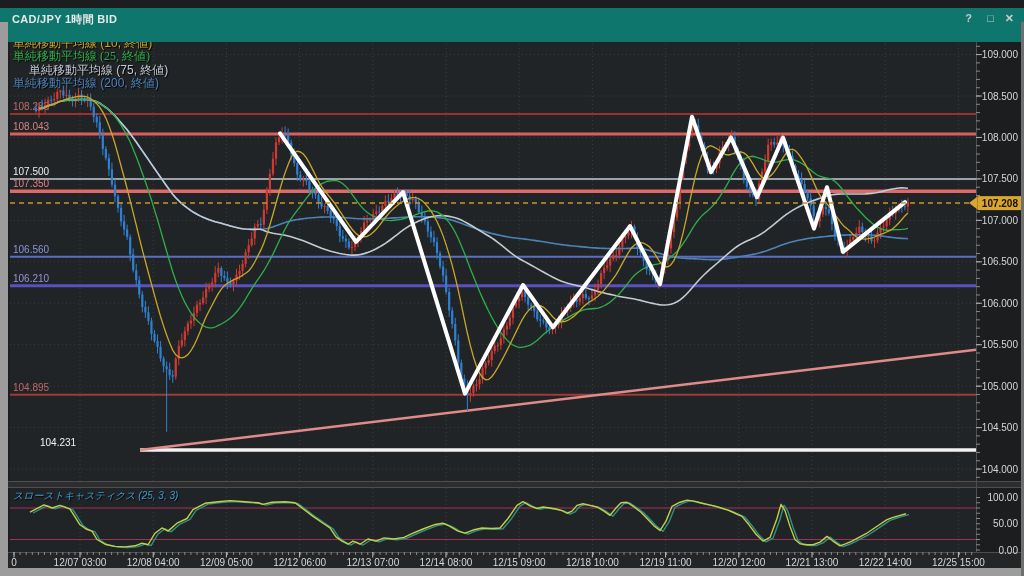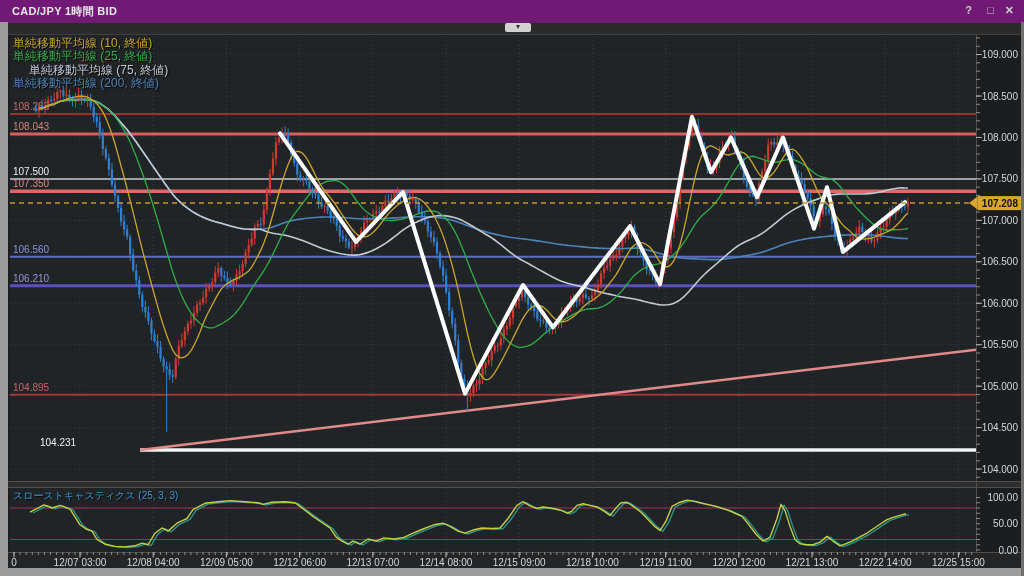--- a/index.html
+++ b/index.html
@@ -1,18 +1,18 @@
 <!DOCTYPE html>
 <html><head>
 <meta charset="utf-8">
 <style>
   html,body{margin:0;padding:0;background:#000;}
   .window{position:relative;width:1024px;height:576px;background:#1b1d1f;overflow:hidden;
           font-family:"Liberation Sans",sans-serif;}
-  .titlebar{position:absolute;left:0;top:0;width:1024px;height:23px;background:#701a75;z-index:5;}
+  .titlebar{position:absolute;left:0;top:8px;width:1024px;height:34px;background:#0f766e;z-index:5;}
   .titlebar .title{position:absolute;left:12px;top:4px;color:#e8e8e8;font-size:11px;font-weight:bold;letter-spacing:.3px;}
   .winbtn{position:absolute;top:4px;color:#c9c9c9;font-size:11px;font-weight:bold;cursor:default;}
   .btn-help{right:52px;} .btn-max{right:30px;} .btn-close{right:10px;}
   .substrip{position:absolute;left:8px;top:22px;width:1013px;height:12px;background:#2b2b2b;border-bottom:1px solid #3f3f3f;z-index:4;}
   .grip{position:absolute;left:497px;top:1px;width:26px;height:9px;background:#d2d2d2;border-radius:2px;
         color:#333;font-size:8px;line-height:8px;text-align:center;}
   .edge-left{position:absolute;left:0;top:22px;width:8px;height:554px;background:#9c9c9c;z-index:6;}
   .edge-bottom{position:absolute;left:0;top:568px;width:1024px;height:8px;background:#9c9c9c;z-index:6;}
   .edge-right{position:absolute;left:1021px;top:22px;width:3px;height:554px;background:#6f6f6f;z-index:6;}
   .chart-canvas{position:absolute;left:0;top:0;width:1024px;height:576px;}
@@ -956,26 +956,26 @@
         <text x="812" y="566" fill="#d4d6d8" font-size="10" text-anchor="middle" font-family="&quot;Liberation Sans&quot;,sans-serif" font-weight="normal">12/21 13:00</text>
         <text x="885.2" y="566" fill="#d4d6d8" font-size="10" text-anchor="middle" font-family="&quot;Liberation Sans&quot;,sans-serif" font-weight="normal">12/22 14:00</text>
         <text x="958.4000000000001" y="566" fill="#d4d6d8" font-size="10" text-anchor="middle" font-family="&quot;Liberation Sans&quot;,sans-serif" font-weight="normal">12/25 15:00</text>
         <path d="M 969 203.11750000000023 L 977.5 196.61750000000023 L 977.5 209.61750000000023 Z" fill="#d9a62e"></path>
         <rect x="977.5" y="196.11750000000023" width="44.5" height="14" fill="#d9a62e"></rect>
         <text x="1018" y="206.61750000000023" fill="#14110a" font-size="10" text-anchor="end" font-family="&quot;Liberation Sans&quot;,sans-serif" font-weight="bold">107.208</text>
       </svg>
 
     <div class="legend">
       <div style="color: rgb(200, 167, 40);">単純移動平均線 (10, 終値)</div>
-      <div style="color: rgb(47, 174, 74);">単純移動平均線 (25, 終値)</div>
+      <div style="color: rgb(47, 174, 74); font-family: Liberation Serif, serif;">単純移動平均線 (25, 終値)</div>
       <div style="color: rgb(194, 202, 210); margin-left: 16px;">単純移動平均線 (75, 終値)</div>
       <div style="color: rgb(76, 130, 184);">単純移動平均線 (200, 終値)</div>
     </div>
 
-    <div class="stoch-label" style="color: rgb(61, 155, 209);">スローストキャスティクス (25, 3, 3)</div>
+    <div class="stoch-label" style="color: rgb(61, 155, 209); font-style: italic;">スローストキャスティクス (25, 3, 3)</div>
 
     <div class="price-axis-hit"></div>
     <div class="time-axis-hit"></div>
   </div>
 
   <div class="titlebar">
     <span class="title">CAD/JPY 1時間 BID</span>
     <span class="winbtn btn-help">?</span>
     <span class="winbtn btn-max">□</span>
     <span class="winbtn btn-close">✕</span>

